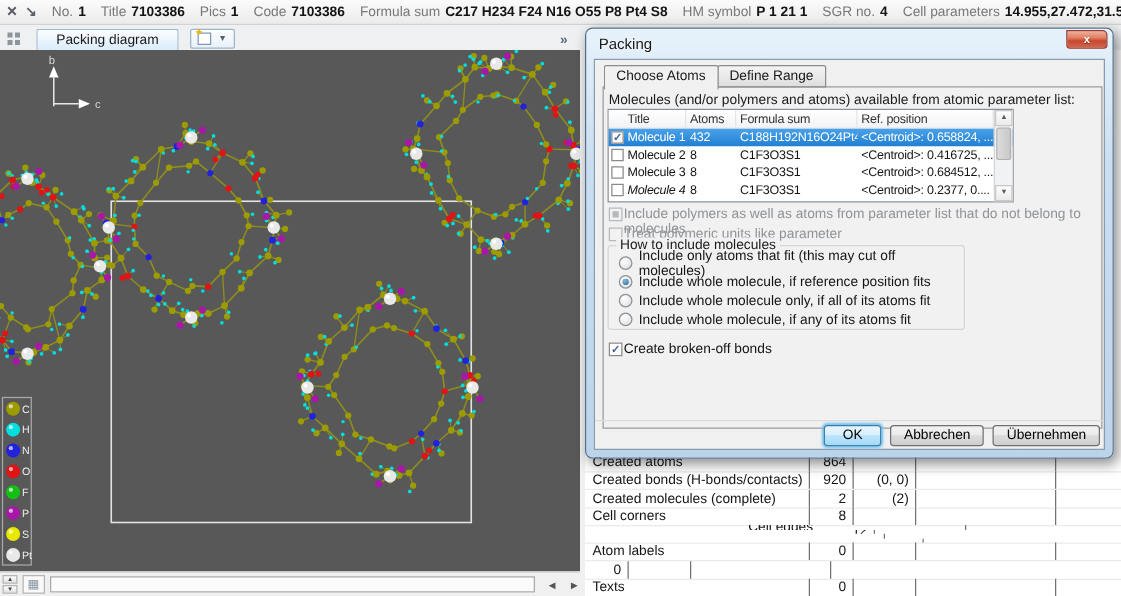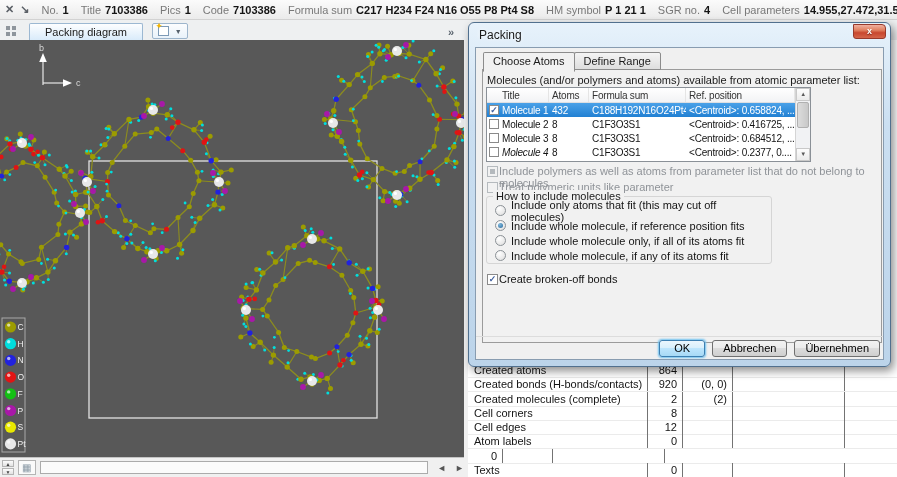--- a/index.html
+++ b/index.html
@@ -185,21 +185,21 @@
       <span class="sc sc-v3"></span>
       <span class="sc sc-v4"></span>
     </div>
     <div class="stats-row" style="top: 365.75px;">
       <span class="sc sc-label">Cell corners</span>
       <span class="sc sc-v1">8</span>
       <span class="sc sc-v2"></span>
       <span class="sc sc-v3"></span>
       <span class="sc sc-v4"></span>
     </div>
-    <div class="stats-row" style="top: 380px;">
+    <div class="stats-row" style="top: 380px; flex-direction: column;">
       <span class="sc sc-label">Cell edges</span>
       <span class="sc sc-v1">12</span>
       <span class="sc sc-v2"></span>
       <span class="sc sc-v3"></span>
       <span class="sc sc-v4"></span>
     </div>
     <div class="stats-row" style="top: 394.25px;">
       <span class="sc sc-label">Atom labels</span>
       <span class="sc sc-v1">0</span>
       <span class="sc sc-v2"></span>

